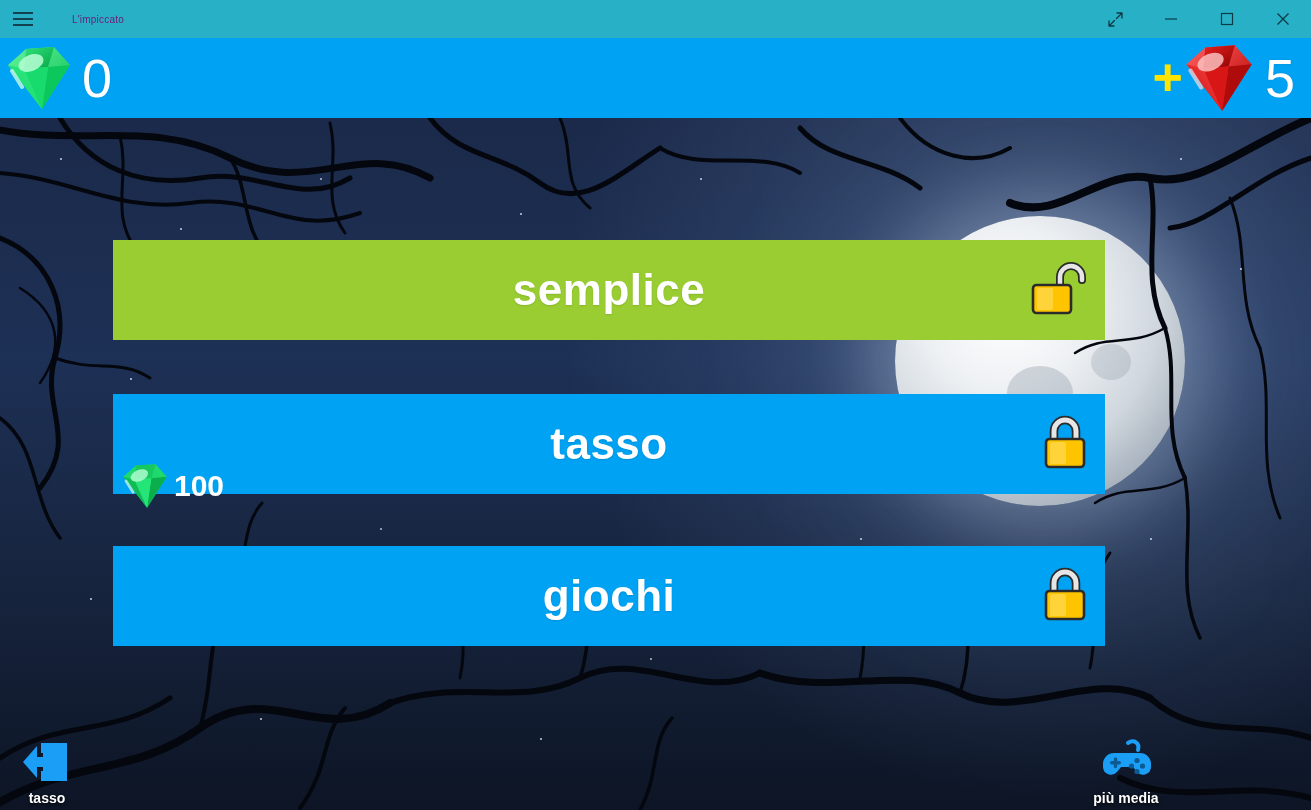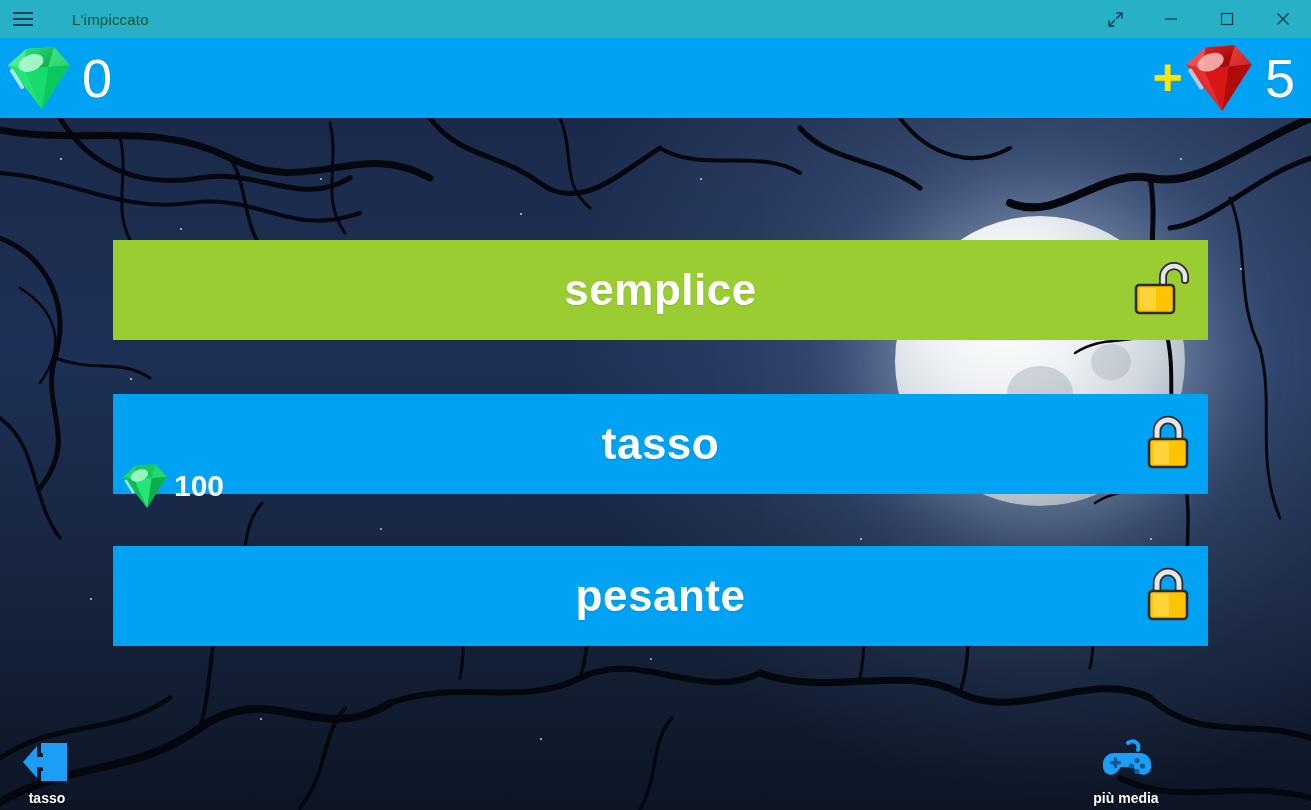--- a/index.html
+++ b/index.html
@@ -28,22 +28,22 @@
     display: flex; flex-direction: column;
     align-items: center; justify-content: center;
     gap: 4px;
     cursor: pointer;
   }
   #hamburger i {
     display: block; width: 20px; height: 2px;
     background: #12424d;
   }
   #app-title {
-    color: #14532d;
-    font-size: 15px;
+    color: #701a75;
+    font-size: 10px;
     letter-spacing: .2px;
     margin-left: 26px;
     white-space: nowrap;
   }
   #wincontrols {
     margin-left: auto;
     display: flex; align-items: stretch; height: 38px;
   }
   .winbtn {
     width: 56px; height: 38px;
@@ -118,21 +118,21 @@
     position:absolute; border-radius:50%;
     background: rgba(120,132,146,.42);
   }
   
   #branches { position:absolute; inset:0; }
 
   
   #buttons { position:absolute; left:0; top:0; width:1311px; height:810px; z-index: 20; }
   .diff-btn {
     position: absolute;
-    left: 113px; width: 1095px; height: 100px;
+    left: 113px; width: 992px; height: 100px;
     display: flex; align-items: center; justify-content: center;
     cursor: pointer;
   }
   .diff-btn .label {
     color: #ffffff;
     font-size: 44px;
     font-weight: bold;
     letter-spacing: .5px;
     text-shadow: 0 1px 2px rgba(0,0,0,.12);
   }
@@ -392,21 +392,21 @@
           <path d="M46 26 L68 24 L40 68 Z" fill="#0bae4d"></path>
           <path d="M22 28 L46 26 L40 68 Z" fill="#25e578"></path>
           <ellipse cx="29" cy="22" rx="13" ry="8" transform="rotate(-22 29 22)" fill="#b9ffd6" opacity=".8"></ellipse>
           <path d="M10 30 L20 46" stroke="#d6ffe8" stroke-width="4" stroke-linecap="round" opacity=".7"></path>
         </svg>
         <span class="cost-text">100</span>
       </span>
     </div>
 
     <div class="diff-btn" id="btn-pesante">
-      <span class="label">pesante</span>
+      <span class="label">giochi</span>
       <span class="lock-wrap">
         <svg width="48" height="56" viewBox="0 0 48 56">
           <path d="M13 26 V17 a11 11 0 0 1 22 0 v9" stroke="#2b2b2b" stroke-width="8.5" fill="none" stroke-linecap="round"></path>
           <path d="M13 26 V17 a11 11 0 0 1 22 0 v9" stroke="#e6e6e6" stroke-width="5" fill="none" stroke-linecap="round"></path>
           <rect x="5" y="25" width="38" height="28" rx="3.5" fill="#ffc400" stroke="#2b2b2b" stroke-width="2.6"></rect>
           <rect x="9" y="28" width="16" height="22" rx="2" fill="#ffd84d" opacity=".75"></rect>
         </svg>
       </span>
     </div>
   </div>

